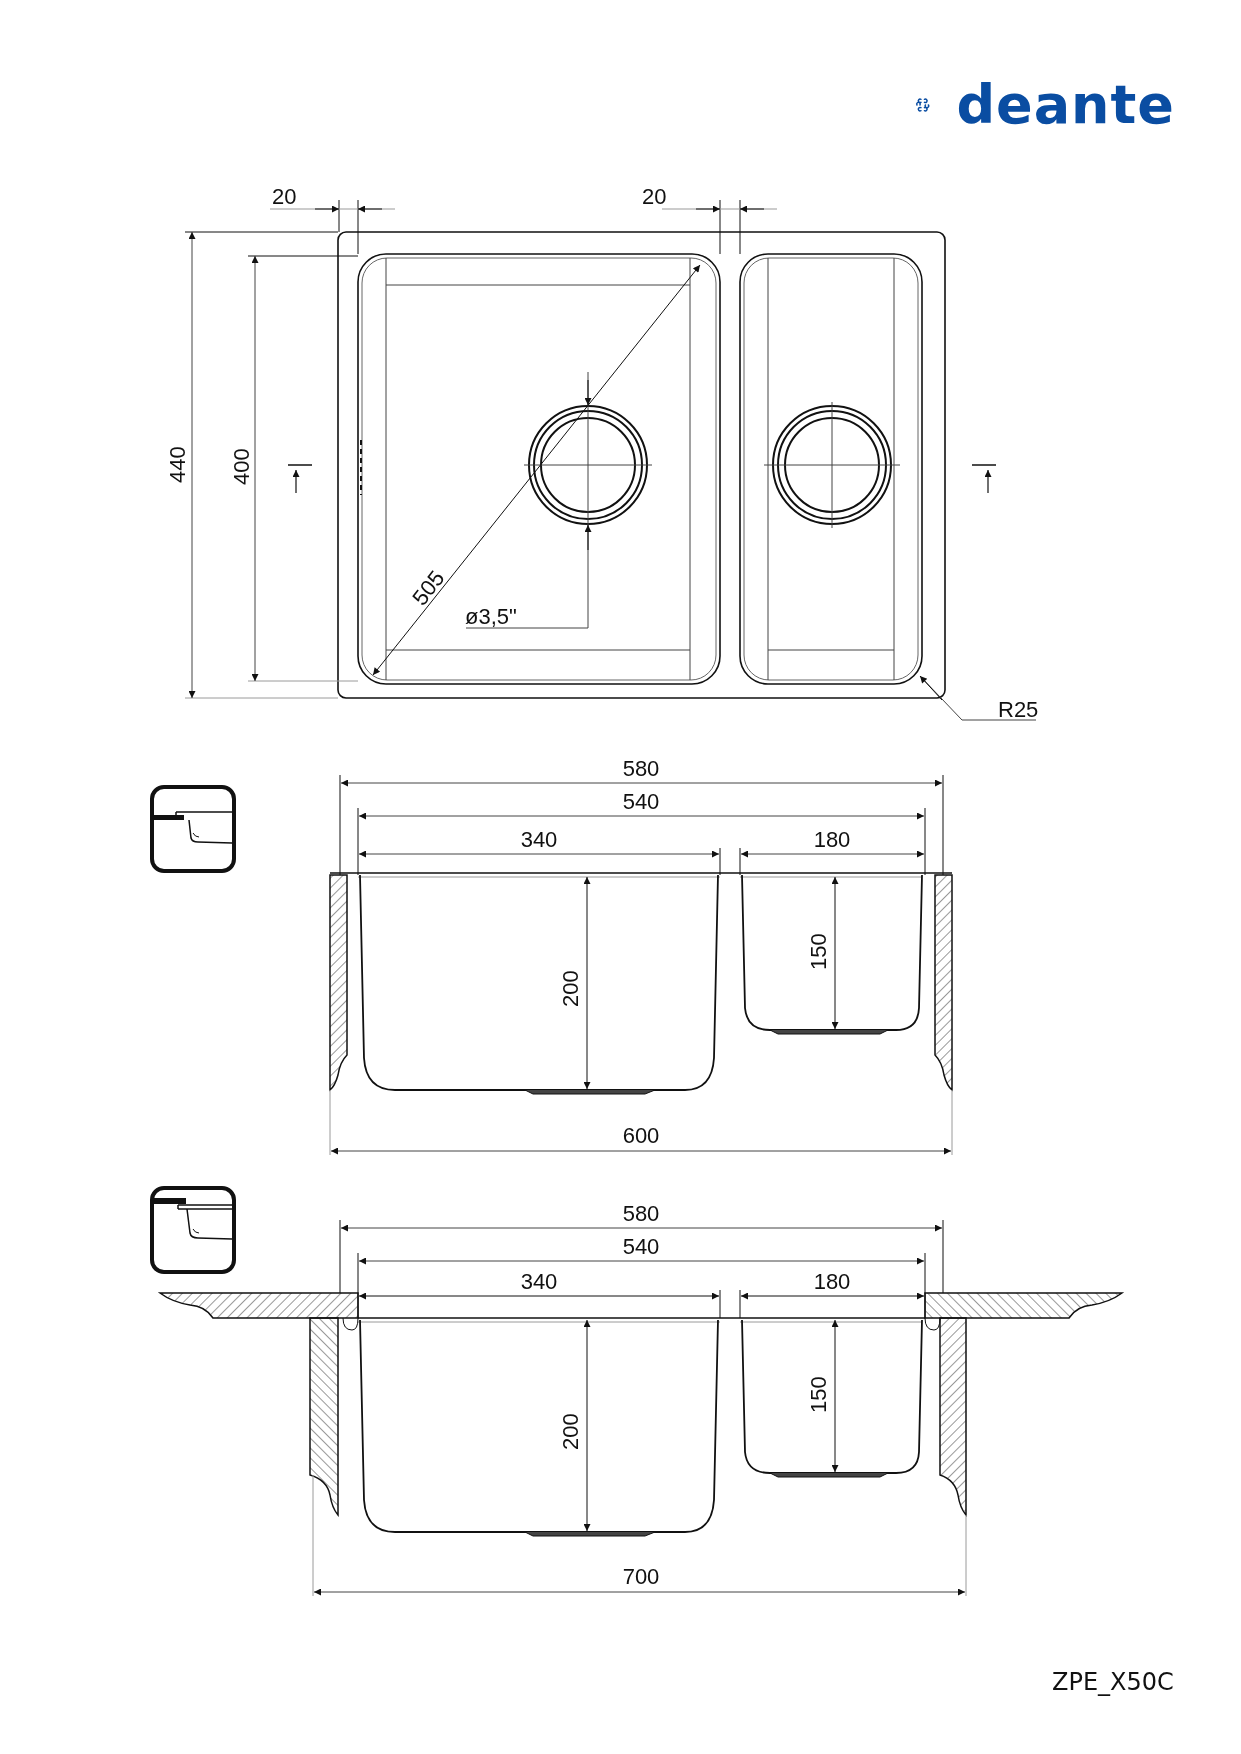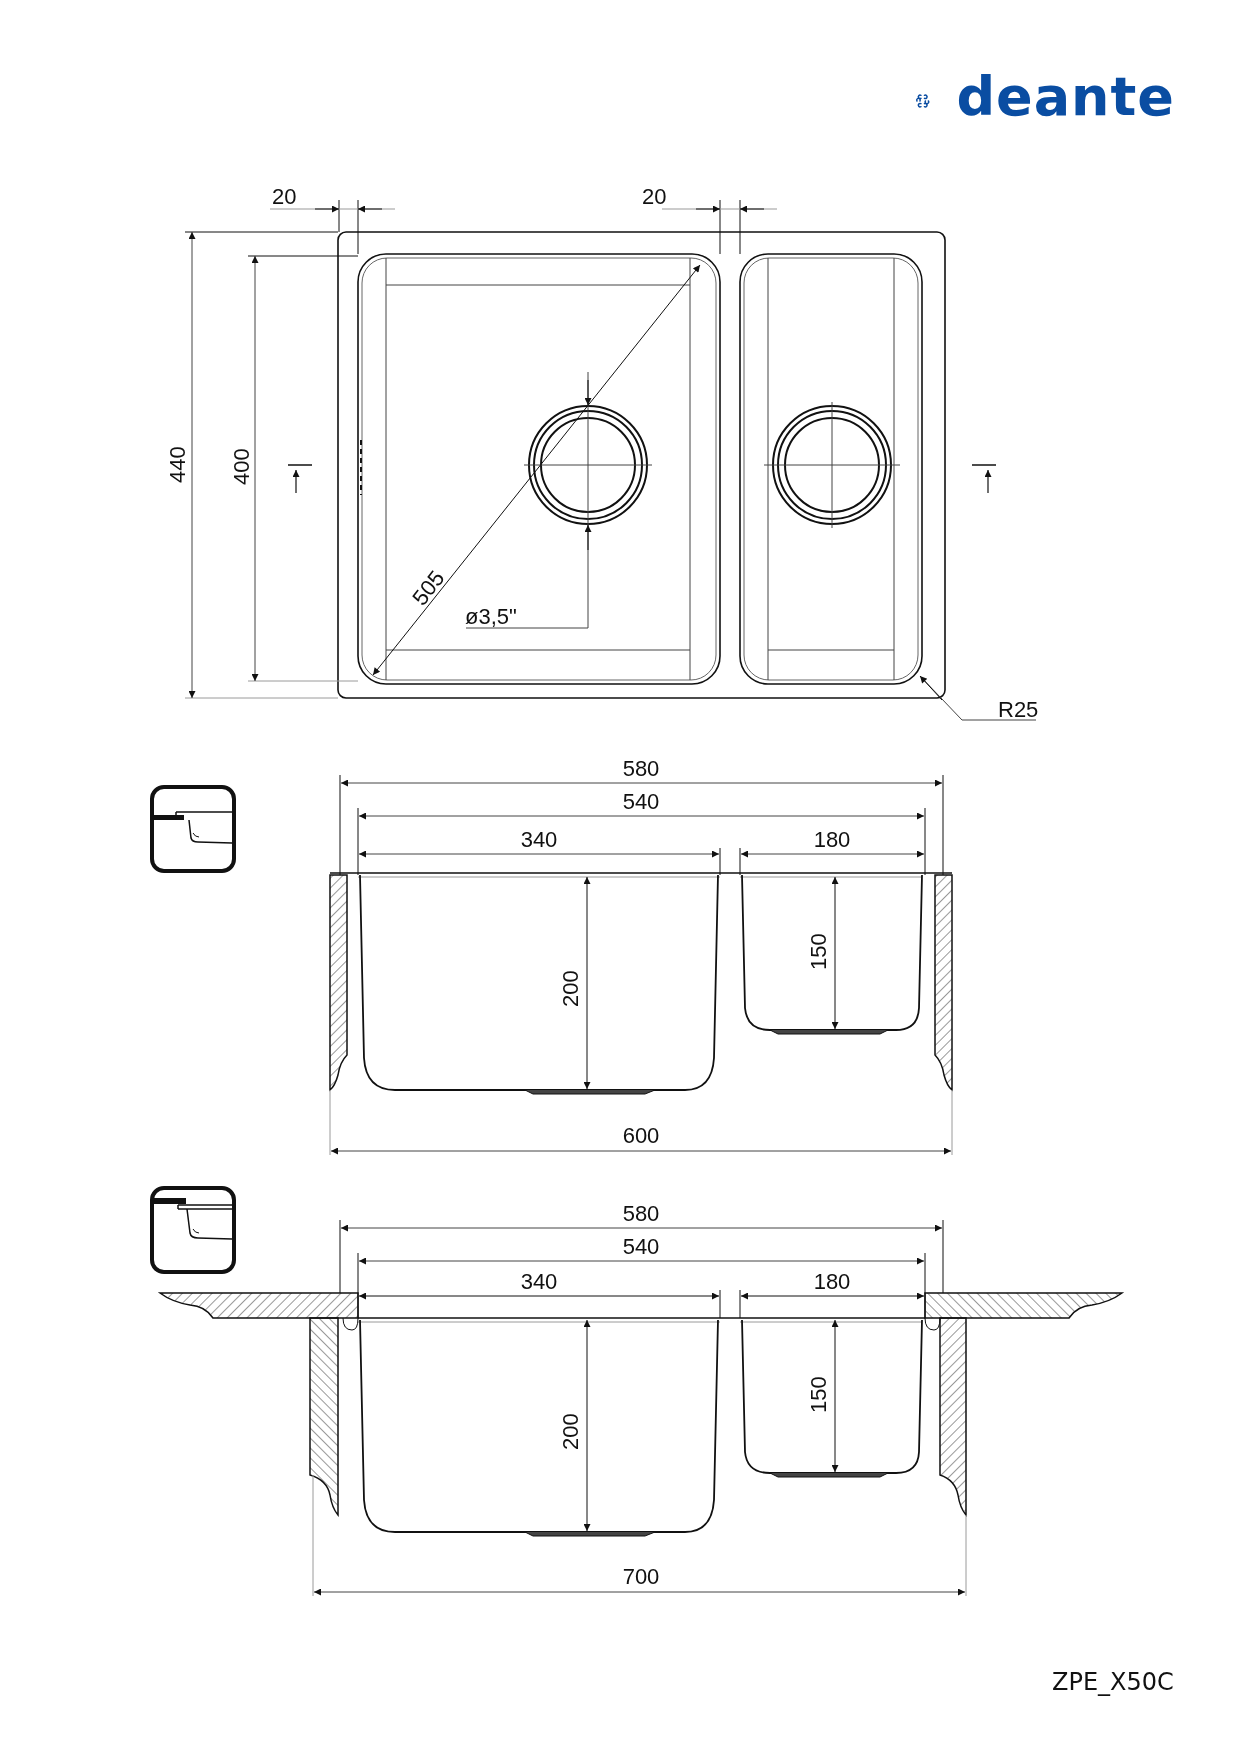--- a/index.html
+++ b/index.html
@@ -1,17 +1,17 @@
 <!DOCTYPE html>
 <html><head>
 <meta charset="utf-8">
 <style>
   html, body { margin: 0; padding: 0; background: #ffffff; }
   body { width: 1241px; height: 1754px; position: relative; overflow: hidden; font-family: "Liberation Sans", sans-serif; }
-  .logo { position: absolute; left: 915px; top: 70px; width: 260px; height: 70px; display: flex; gap: 26px; }
+  .logo { position: absolute; left: 915px; top: 70px; width: 260px; height: 70px; display: flex; align-items: center; gap: 26px; }
   .logo-text { font-family: "DejaVu Sans", sans-serif; font-size: 54px; font-weight: bold; letter-spacing: 1px; line-height: 1; }
   .model-code { position: absolute; left: 1052px; top: 1668px; font-family: "DejaVu Sans", sans-serif; font-size: 24px; color: #111; text-align: right; }
   svg.drawing { position: absolute; left: 0; top: 0; }
   .dim { font-family: "Liberation Sans", sans-serif; font-size: 22px; fill: #111; }
 </style>
 </head>
 <body>
 
 <div class="logo">
   <svg width="62" height="62" viewBox="0 0 62 62">

